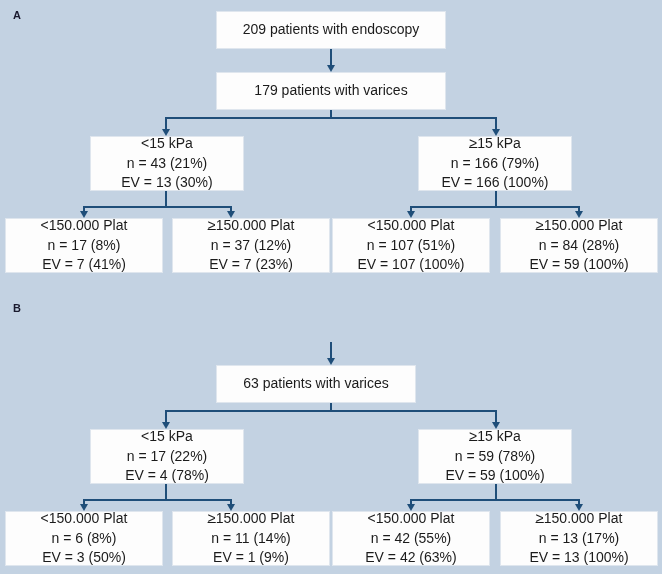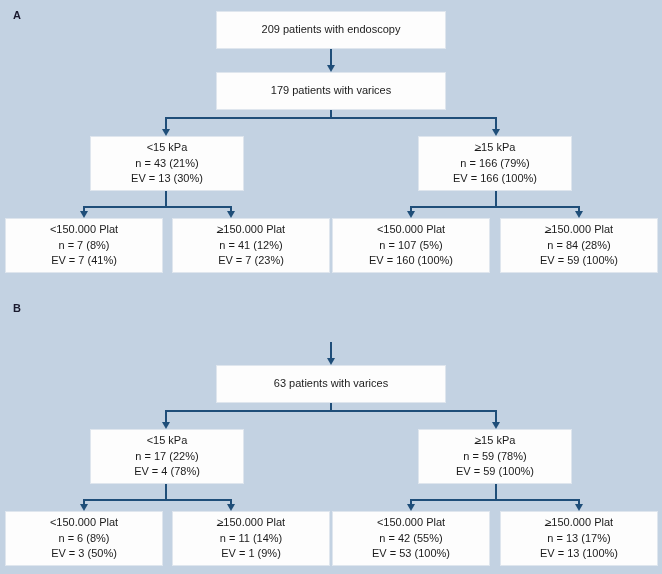--- a/index.html
+++ b/index.html
@@ -22,21 +22,21 @@
   .node{
     position:absolute;
     background:#fdfdfd;
     border:1px solid #dfe6ee;
     box-sizing:border-box;
     display:flex;
     flex-direction:column;
     align-items:center;
     justify-content:center;
     color:#1b1b1b;
-    font-size:11px;
+    font-size:14px;
     line-height:1.42;
     text-align:center;
     white-space:nowrap;
   }
   .node .ln{display:block;}
   .node .ge{ text-decoration:underline; text-decoration-thickness:1px; text-underline-offset:-1px;}
 
   
   .vline{position:absolute;background:#1f4e79;width:2px;}
   .hline{position:absolute;background:#1f4e79;height:2px;}
@@ -84,32 +84,32 @@
       <span class="ln">n = 43 (21%)</span>
       <span class="ln">EV = 13 (30%)</span>
     </div>
     <div class="node" style="left: 418px; top: 136px; width: 154px; height: 55px;">
       <span class="ln"><span class="ge">&gt;</span>15 kPa</span>
       <span class="ln">n = 166 (79%)</span>
       <span class="ln">EV = 166 (100%)</span>
     </div>
     <div class="node" style="left: 5px; top: 218px; width: 158px; height: 55px;">
       <span class="ln">&lt;150.000 Plat</span>
-      <span class="ln">n = 7 (8%)</span>
+      <span class="ln">n = 17 (8%)</span>
       <span class="ln">EV = 7 (41%)</span>
     </div>
     <div class="node" style="left: 172px; top: 218px; width: 158px; height: 55px;">
       <span class="ln"><span class="ge">&gt;</span>150.000 Plat</span>
-      <span class="ln">n = 41 (12%)</span>
+      <span class="ln">n = 37 (12%)</span>
       <span class="ln">EV = 7 (23%)</span>
     </div>
     <div class="node" style="left: 332px; top: 218px; width: 158px; height: 55px;">
       <span class="ln">&lt;150.000 Plat</span>
-      <span class="ln">n = 107 (5%)</span>
-      <span class="ln">EV = 160 (100%)</span>
+      <span class="ln">n = 107 (51%)</span>
+      <span class="ln">EV = 107 (100%)</span>
     </div>
     <div class="node" style="left: 500px; top: 218px; width: 158px; height: 55px;">
       <span class="ln"><span class="ge">&gt;</span>150.000 Plat</span>
       <span class="ln">n = 84 (28%)</span>
       <span class="ln">EV = 59 (100%)</span>
     </div>
     <div class="panel-label" style="left: 13px; top: 302px;">B</div>
     <div class="vline" style="left: 330px; top: 342px; height: 16px;"></div>
     <div class="arrow" style="left: 326.5px; top: 358px;"></div>
     <div class="vline" style="left: 330px; top: 403px; height: 8px;"></div>
@@ -123,21 +123,21 @@
     <div class="vline" style="left: 83px; top: 499px; height: 5px;"></div>
     <div class="arrow" style="left: 79.5px; top: 504px;"></div>
     <div class="vline" style="left: 230px; top: 499px; height: 5px;"></div>
     <div class="arrow" style="left: 226.5px; top: 504px;"></div>
     <div class="vline" style="left: 495px; top: 484px; height: 16px;"></div>
     <div class="hline" style="left: 411px; top: 499px; width: 169px;"></div>
     <div class="vline" style="left: 410px; top: 499px; height: 5px;"></div>
     <div class="arrow" style="left: 406.5px; top: 504px;"></div>
     <div class="vline" style="left: 578px; top: 499px; height: 5px;"></div>
     <div class="arrow" style="left: 574.5px; top: 504px;"></div>
-    <div class="node" style="left: 216px; top: 365px; width: 230px; height: 38px;">
+    <div class="node" style="left: 216px; top: 365px; width: 200px; height: 38px;">
       <span class="ln">63 patients with varices</span>
     </div>
     <div class="node" style="left: 90px; top: 429px; width: 154px; height: 55px;">
       <span class="ln">&lt;15 kPa</span>
       <span class="ln">n = 17 (22%)</span>
       <span class="ln">EV = 4 (78%)</span>
     </div>
     <div class="node" style="left: 418px; top: 429px; width: 154px; height: 55px;">
       <span class="ln"><span class="ge">&gt;</span>15 kPa</span>
       <span class="ln">n = 59 (78%)</span>
@@ -149,20 +149,20 @@
       <span class="ln">EV = 3 (50%)</span>
     </div>
     <div class="node" style="left: 172px; top: 511px; width: 158px; height: 55px;">
       <span class="ln"><span class="ge">&gt;</span>150.000 Plat</span>
       <span class="ln">n = 11 (14%)</span>
       <span class="ln">EV = 1 (9%)</span>
     </div>
     <div class="node" style="left: 332px; top: 511px; width: 158px; height: 55px;">
       <span class="ln">&lt;150.000 Plat</span>
       <span class="ln">n = 42 (55%)</span>
-      <span class="ln">EV = 53 (100%)</span>
+      <span class="ln">EV = 42 (63%)</span>
     </div>
     <div class="node" style="left: 500px; top: 511px; width: 158px; height: 55px;">
       <span class="ln"><span class="ge">&gt;</span>150.000 Plat</span>
       <span class="ln">n = 13 (17%)</span>
       <span class="ln">EV = 13 (100%)</span>
     </div>
   </div>
 
 </body></html>

